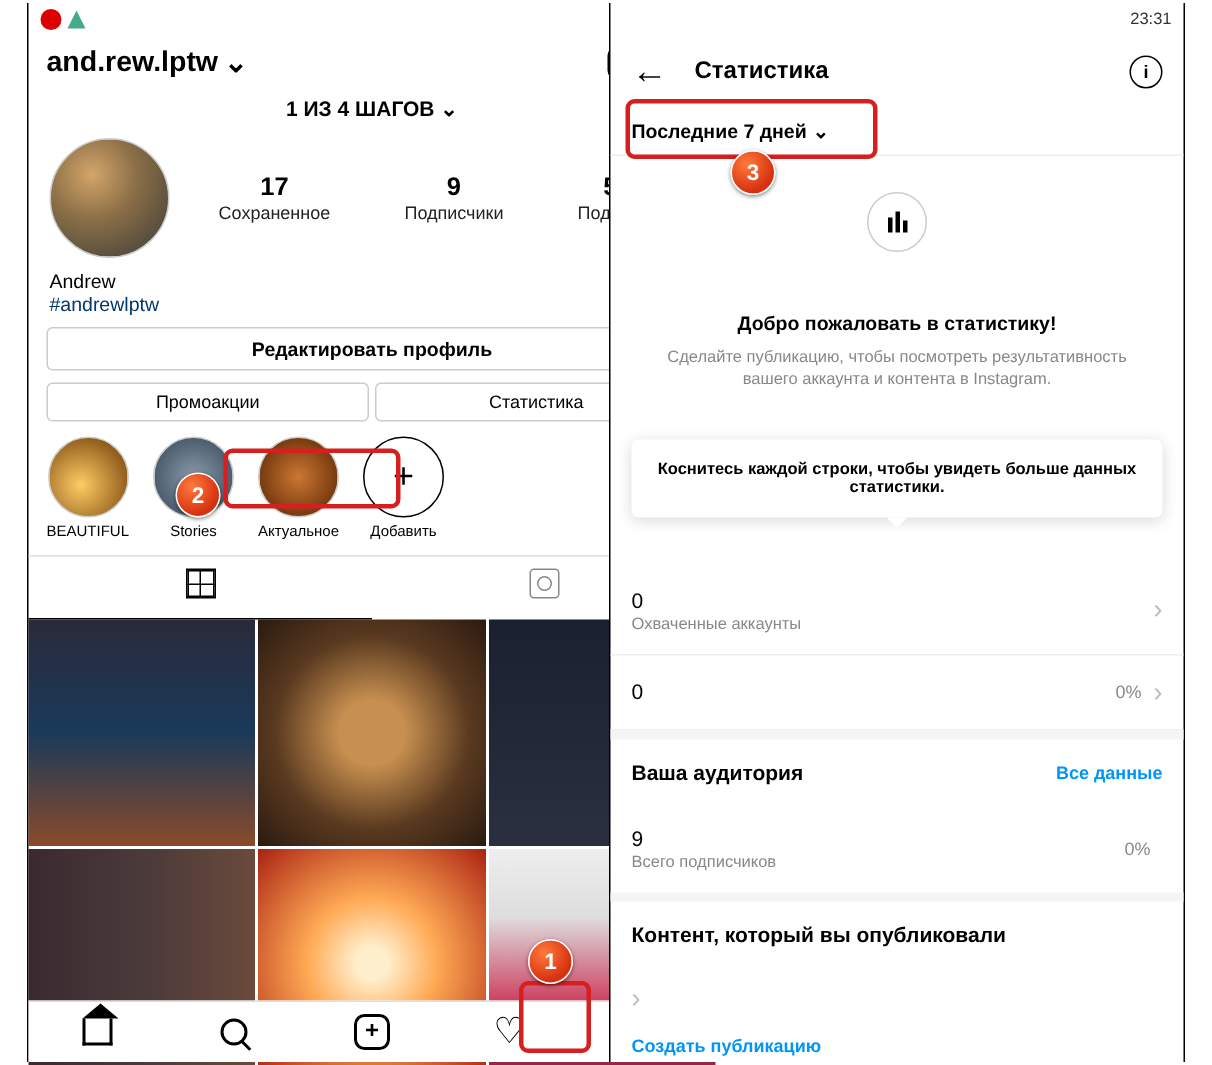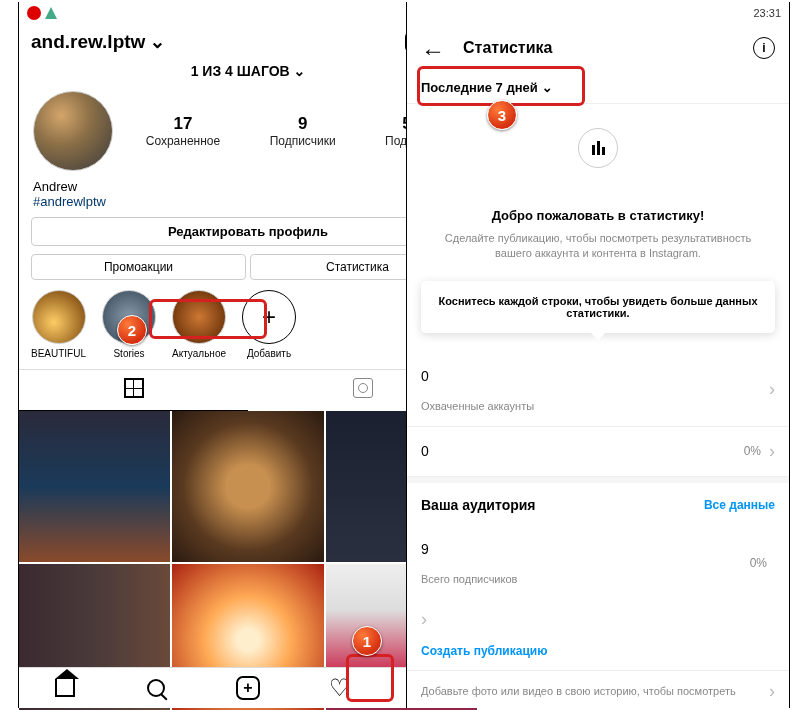--- a/index.html
+++ b/index.html
@@ -66,26 +66,26 @@
 .back{font-size:24px;font-weight:300}
 .rtitle{font-size:16px;font-weight:600;flex:1}
 .info{width:22px;height:22px;border:1.5px solid #000;border-radius:50%;display:flex;align-items:center;justify-content:center;font-size:12px;font-weight:700}
 .filter{padding:8px 14px;font-size:13px;font-weight:700;display:flex;gap:4px;border-bottom:0.5px solid #eee}
 .welcome{text-align:center;padding:24px 20px 16px}
 .wicon{width:40px;height:40px;margin:0 auto 40px;border:1px solid #ccc;border-radius:50%;display:flex;align-items:center;justify-content:center}
 .bars{display:flex;gap:2px;align-items:flex-end}
 .bars span{width:3px;background:#000}
 .wtitle{font-weight:700;font-size:13px;margin-bottom:8px}
 .wsub{font-size:11px;color:#888;line-height:1.4}
-.tooltip{margin:3px 14px;background:#fff;box-shadow:0 2px 10px rgba(0,0,0,0.15);border-radius:5px;padding:14px 10px;text-align:center;font-size:11px;font-weight:600;position:relative}
+.tooltip{margin:15px 14px;background:#fff;box-shadow:0 2px 10px rgba(0,0,0,0.15);border-radius:5px;padding:14px 10px;text-align:center;font-size:11px;font-weight:600;position:relative}
 .tooltip:after{content:"";position:absolute;top:100%;left:50%;transform:translateX(-50%);border:7px solid transparent;border-top-color:#fff}
 .row{padding:14px;display:flex;align-items:center;border-bottom:0.5px solid #eee}
 .row-main{flex:1}
 .row-n{font-size:14px;font-weight:500}
-.row-l{font-size:11px;color:#888;margin-top:16px}
+.row-l{font-size:11px;color:#888;margin-top:2px}
 .row-r{font-size:12px;color:#888;margin-right:8px}
 .chev{color:#bbb;font-size:18px}
 .sechdr{padding:14px;display:flex;justify-content:space-between;align-items:center;border-top:6px solid #f5f5f5}
 .sechdr .t{font-weight:700;font-size:14px}
 .sechdr .link{color:#0095f6;font-size:12px;font-weight:600}
 .pubrow{padding:10px 14px;display:flex;align-items:center}
 .pubrow .txt{flex:1;font-size:11px;color:#888;line-height:1.4}
 .createlink{padding:4px 14px;color:#0095f6;font-size:12px;font-weight:600}
 
 .callout{position:absolute;border:3px solid #d62020;border-radius:6px;pointer-events:none;z-index:10}
@@ -236,20 +236,23 @@
     <span class="t">Ваша аудитория</span>
     <span class="link">Все данные</span>
   </div>
   <div class="row" style="border-bottom:none">
     <div class="row-main">
         <div class="row-n">9</div>
         <div class="row-l">Всего подписчиков</div>
       </div>
     <span class="row-r">0%</span>
   </div>
+  <div class="sechdr">
+      <span class="t">Контент, который вы опубликовали</span>
+    </div>
   <div class="pubrow">
       <span class="chev">›</span>
   </div>
   <div class="createlink">Создать публикацию</div>
   <div style="height:8px"></div>
   <div class="pubrow" style="border-top:0.5px solid #eee">
     <div class="txt">Добавьте фото или видео в свою историю, чтобы посмотреть</div>
       <span class="chev">›</span>
   </div>
 </div>

